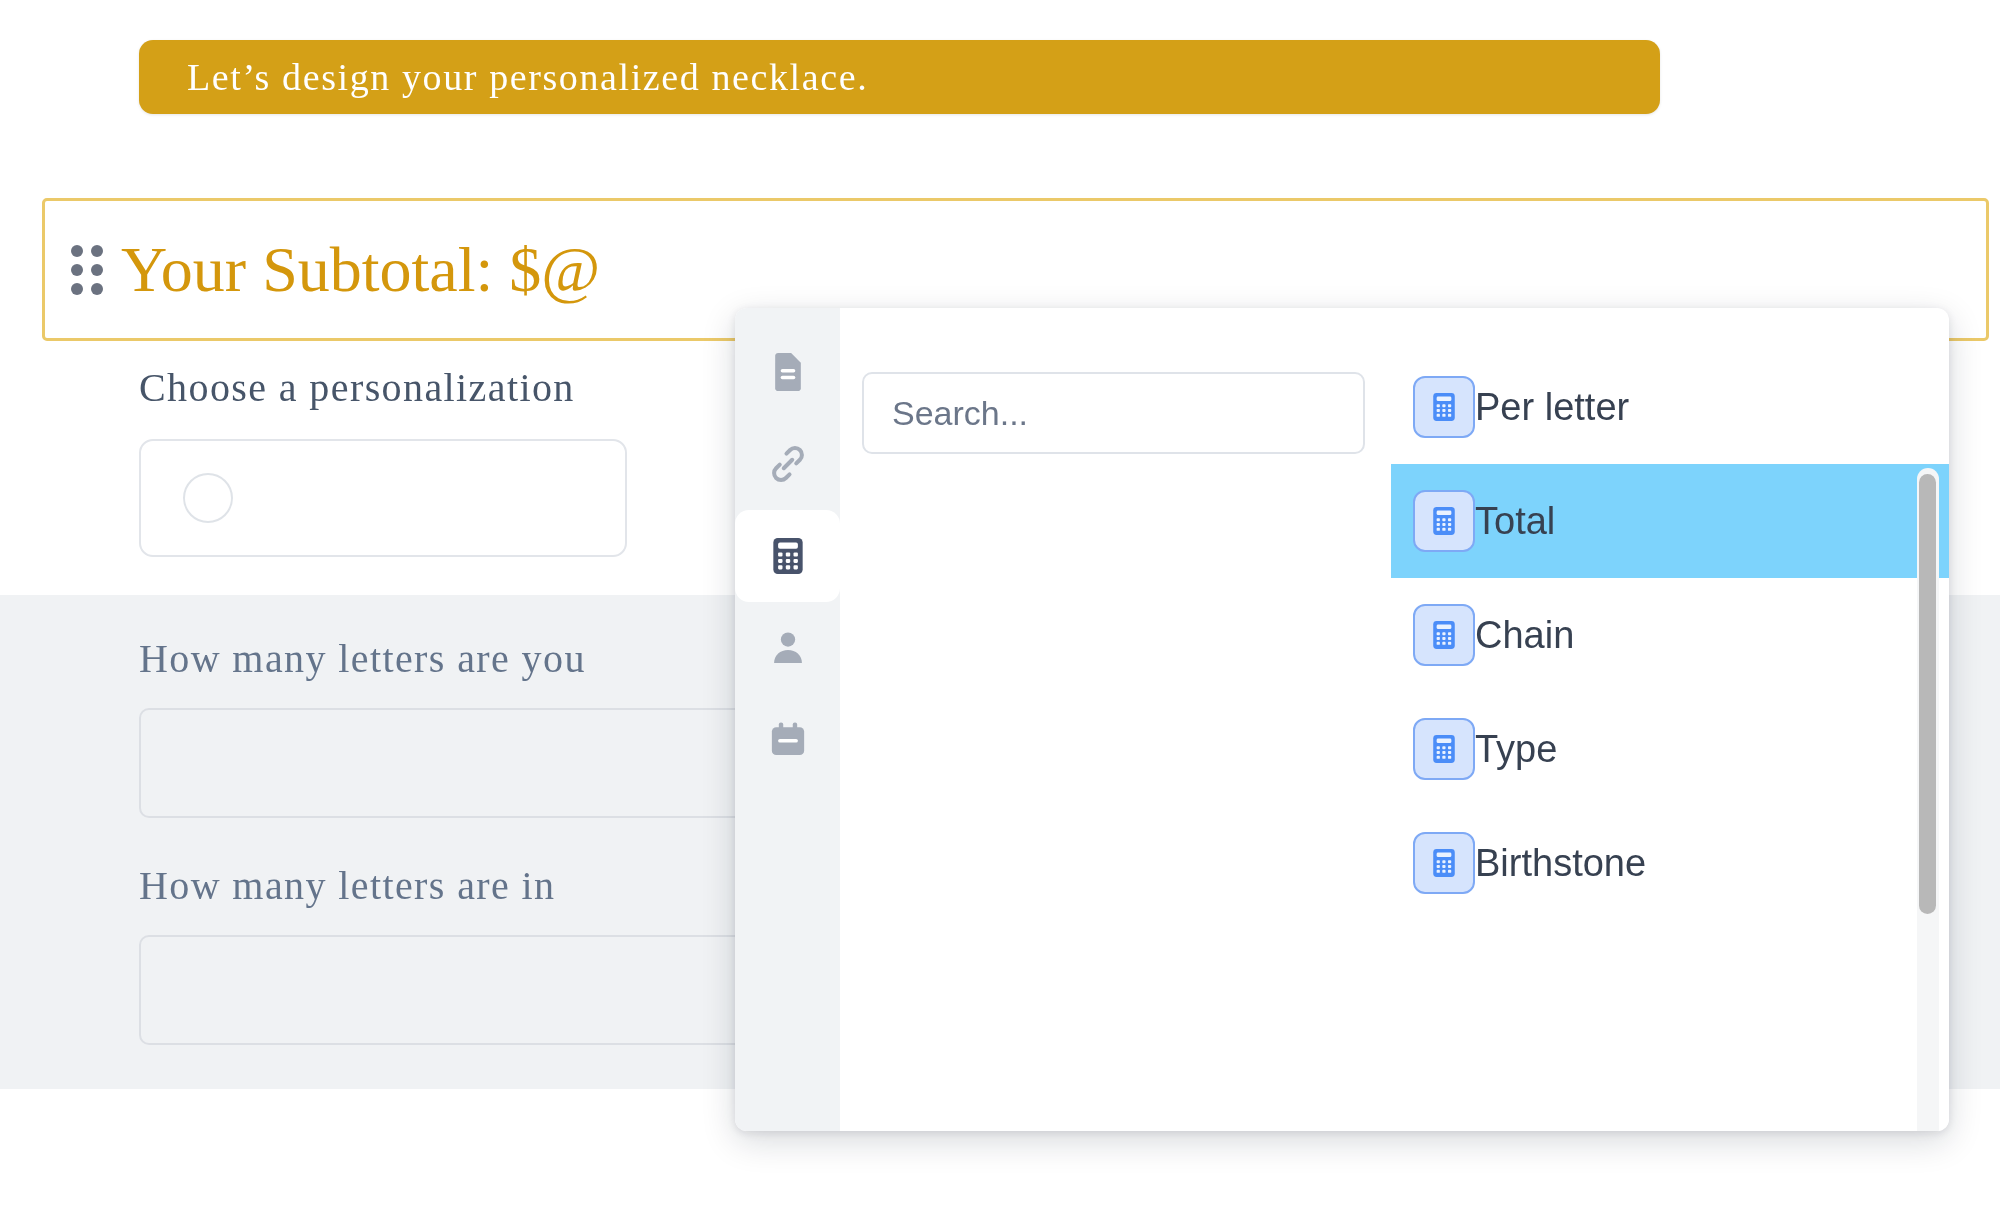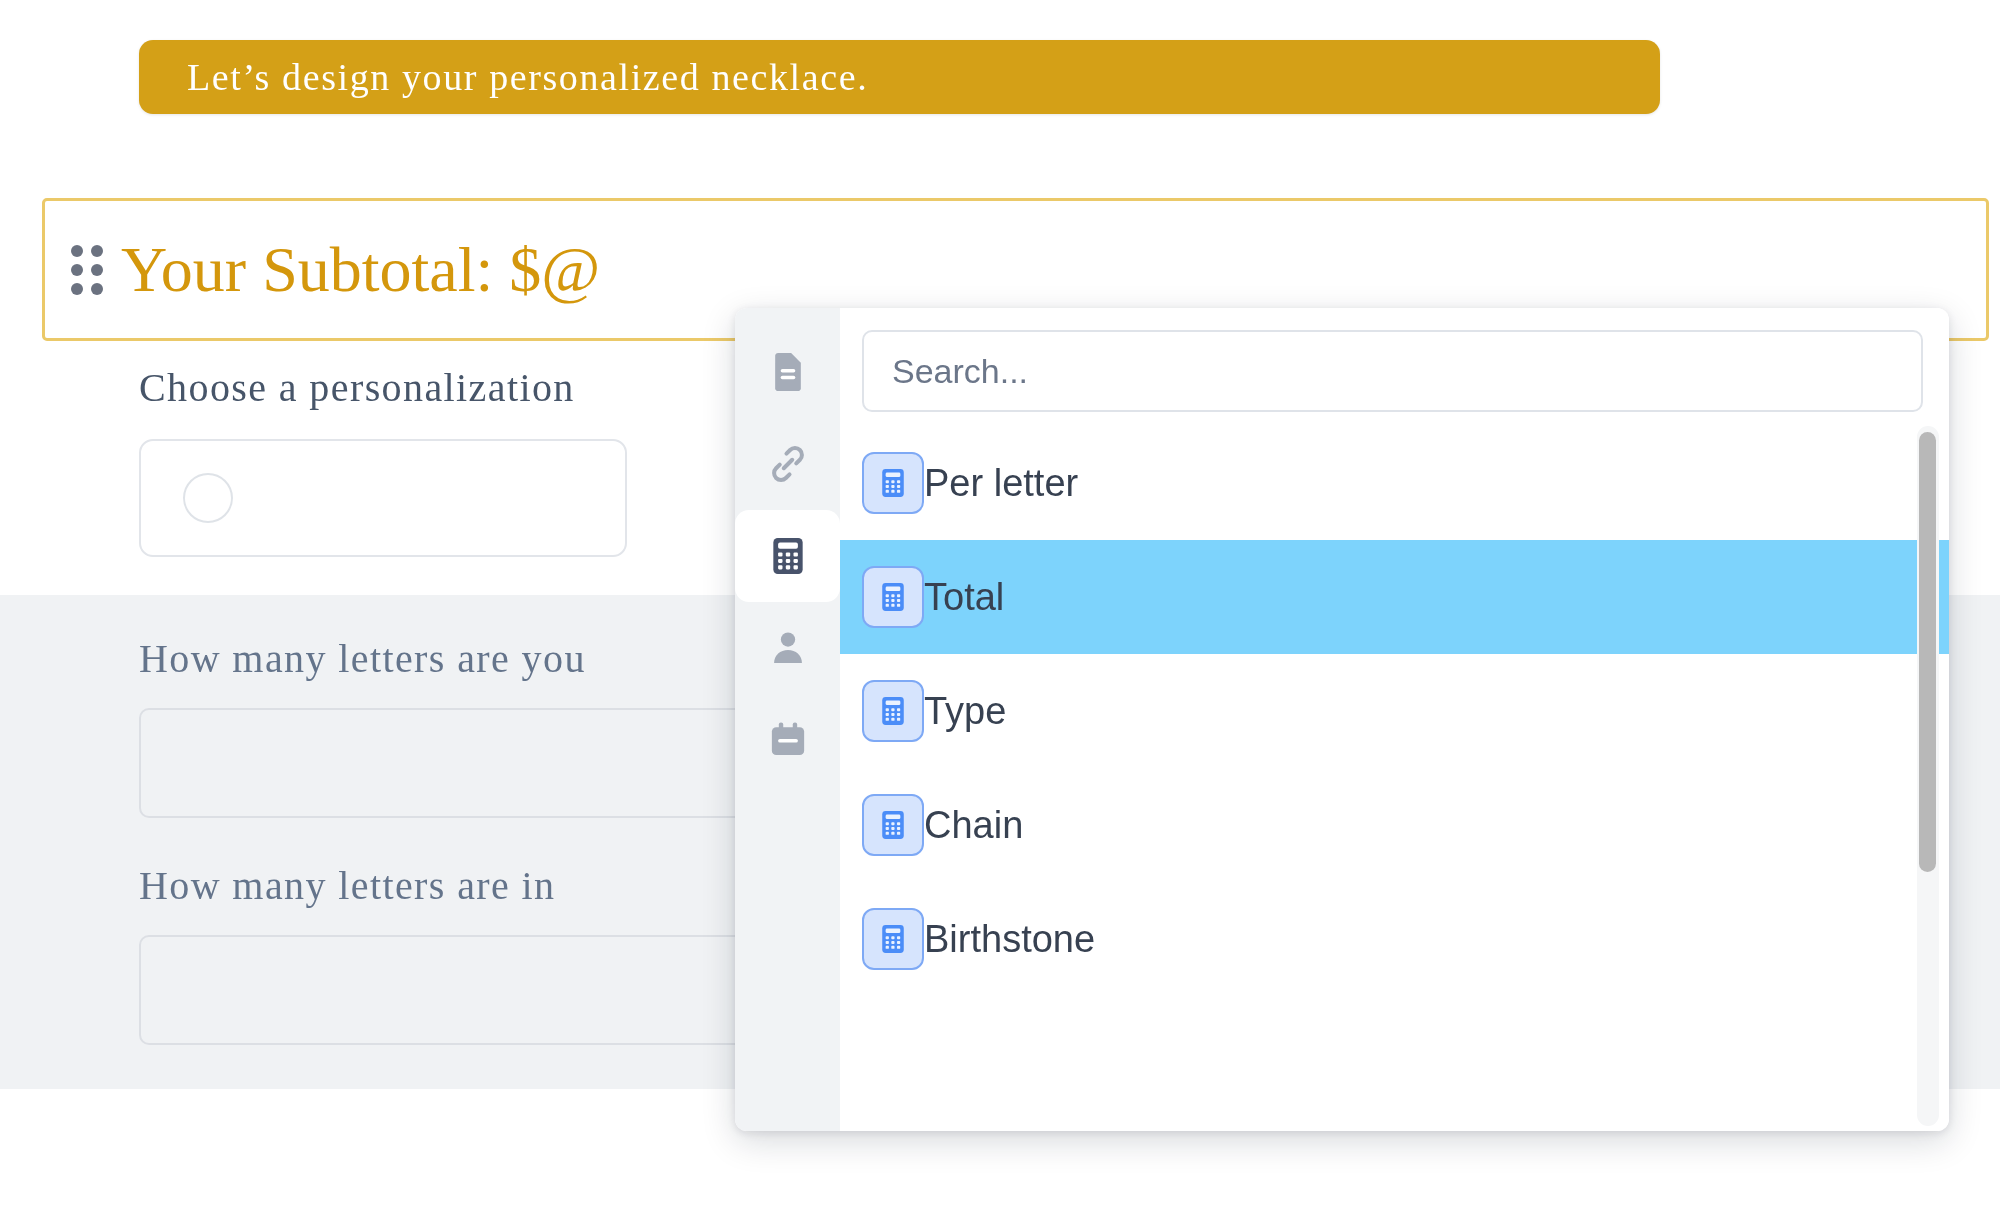--- a/index.html
+++ b/index.html
@@ -162,23 +162,24 @@
     border-top-right-radius: 14px;
     border-bottom-right-radius: 14px;
   }
   .rail-item svg { display: block; }
   .rail-icon-color { fill: #a5acb8; }
   .rail-icon-active { fill: #48536b; }
 
   .dd-main {
     flex: 1;
     background: #fff;
-    display: flex; flex-direction: column;
+    display: flex; flex-direction: row;
     min-width: 0;
     position: relative;
+    margin-top: 42px;
   }
   .dd-search-wrap { padding: 22px 26px 14px 22px; }
   .dd-search {
     width: 100%; height: 82px;
     border: 2px solid #dfe3e9;
     border-radius: 10px;
     background: #fff;
     padding: 0 28px;
     font-size: 34px;
     color: #55607a;
@@ -400,42 +401,42 @@
                   <rect x="14.8" y="10.0" width="2.3" height="2.1" rx=".6"></rect>
                 <rect x="6.8" y="13.4" width="2.3" height="2.1" rx=".6"></rect>
                   <rect x="10.8" y="13.4" width="2.3" height="2.1" rx=".6"></rect>
                   <rect x="14.8" y="13.4" width="2.3" height="2.1" rx=".6"></rect>
                 <rect x="6.8" y="16.8" width="2.3" height="2.1" rx=".6"></rect>
                   <rect x="10.8" y="16.8" width="2.3" height="2.1" rx=".6"></rect>
                   <rect x="14.8" y="16.8" width="2.3" height="2.1" rx=".6"></rect>
               </g>
             </svg>
           </span>
-          <span class="dd-item-label">Type</span>
+          <span class="dd-item-label">Chain</span>
         </div>
 
         <div class="dd-item">
           <span class="calc-badge">
             <svg width="34" height="36" viewBox="0 0 24 24">
               <rect x="4.4" y="2.2" width="15.2" height="19.6" rx="2.4" fill="#4b8df8"></rect>
               <rect x="6.8" y="4.6" width="10.4" height="3.2" rx="1" fill="#eaf2ff"></rect>
               <g fill="#eaf2ff">
                 <rect x="6.8" y="10.0" width="2.3" height="2.1" rx=".6"></rect>
                   <rect x="10.8" y="10.0" width="2.3" height="2.1" rx=".6"></rect>
                   <rect x="14.8" y="10.0" width="2.3" height="2.1" rx=".6"></rect>
                 <rect x="6.8" y="13.4" width="2.3" height="2.1" rx=".6"></rect>
                   <rect x="10.8" y="13.4" width="2.3" height="2.1" rx=".6"></rect>
                   <rect x="14.8" y="13.4" width="2.3" height="2.1" rx=".6"></rect>
                 <rect x="6.8" y="16.8" width="2.3" height="2.1" rx=".6"></rect>
                   <rect x="10.8" y="16.8" width="2.3" height="2.1" rx=".6"></rect>
                   <rect x="14.8" y="16.8" width="2.3" height="2.1" rx=".6"></rect>
               </g>
             </svg>
           </span>
-          <span class="dd-item-label">Chain</span>
+          <span class="dd-item-label">Type</span>
         </div>
 
         <div class="dd-item">
           <span class="calc-badge">
             <svg width="34" height="36" viewBox="0 0 24 24">
               <rect x="4.4" y="2.2" width="15.2" height="19.6" rx="2.4" fill="#4b8df8"></rect>
               <rect x="6.8" y="4.6" width="10.4" height="3.2" rx="1" fill="#eaf2ff"></rect>
               <g fill="#eaf2ff">
                 <rect x="6.8" y="10.0" width="2.3" height="2.1" rx=".6"></rect>
                   <rect x="10.8" y="10.0" width="2.3" height="2.1" rx=".6"></rect>

